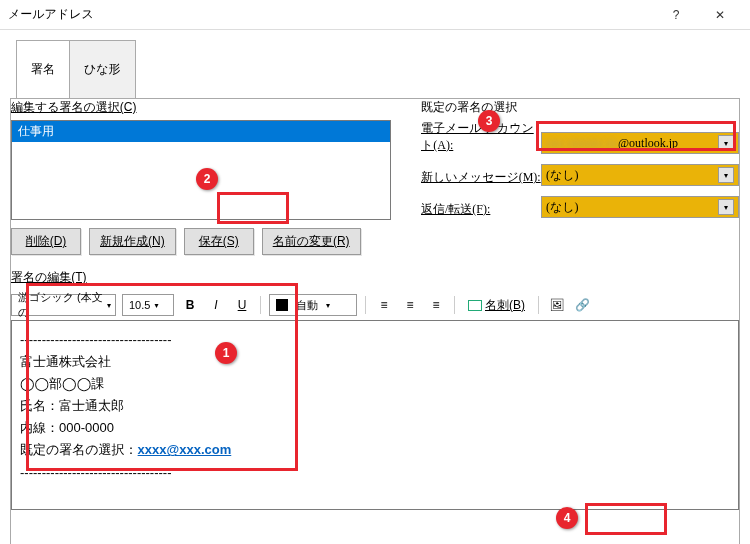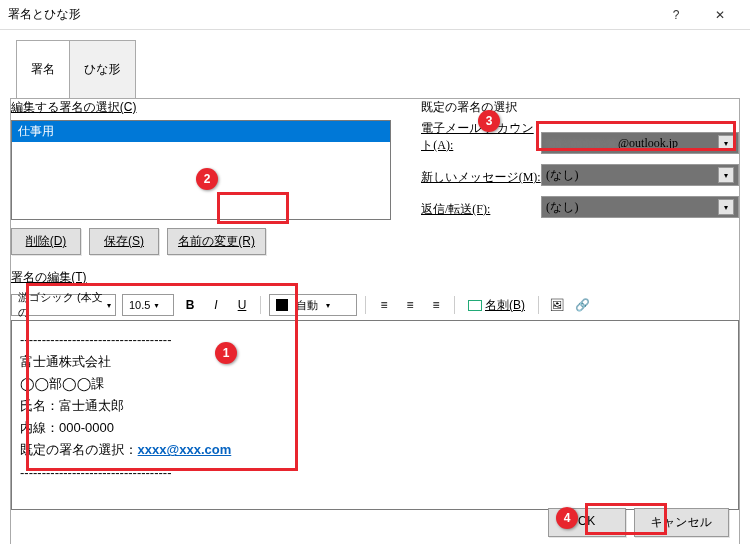--- a/index.html
+++ b/index.html
@@ -21,21 +21,21 @@
 .grp-label { font-size: 12px; margin-bottom: 4px; }
 .sig-list { border: 1px solid #7a7a7a; width: 100%; height: 100px; background: #fff; overflow: auto; }
 .sig-list .item { padding: 2px 6px; font-size: 12px; }
 .sig-list .item.selected { background: #0078d7; color: #fff; }
 
 .btn-row { margin-top: 8px; display: flex; gap: 8px; }
 .btn { border: 1px solid #999; background: #e1e1e1; padding: 4px 10px; font-size: 12px; min-width: 70px; text-align: center; box-shadow: 1px 1px 0 rgba(0,0,0,.1); }
 
 .row { display: flex; align-items: flex-end; margin-bottom: 10px; font-size: 12px; font-family: Liberation Serif, serif; }
 .row .lbl { width: 120px; }
-.row .sel { flex: 1; border: 1px solid #999; height: 22px; background: #737373; display: flex; align-items: center; padding: 0 4px; position: relative; }
+.row .sel { flex: 1; border: 1px solid #999; height: 22px; background: #eab308; display: flex; align-items: center; padding: 0 4px; position: relative; }
 .sel .tri { position: absolute; right: 4px; top: 50%; transform: translateY(-50%); width: 16px; height: 16px; background: #e5e5e5; border: 1px solid #999; display: flex; align-items: center; justify-content: center; font-size: 8px; }
 
 .edit-label { margin-top: 14px; font-size: 12px; }
 .toolbar { display: flex; align-items: center; gap: 6px; padding: 4px 0; margin-top: 4px; }
 .toolbar .sel-sm { border: 1px solid #999; height: 22px; background: #fff; display: flex; align-items: center; padding: 0 4px 0 6px; font-size: 11px; gap: 4px; }
 .toolbar .ico { width: 20px; height: 20px; display: flex; align-items: center; justify-content: center; border: 1px solid transparent; font-size: 12px; }
 .toolbar .sep { width: 1px; height: 18px; background: #ccc; margin: 0 2px; }
 
 .editor { border: 1px solid #7a7a7a; width: 100%; height: 190px; padding: 8px; background: #fff; font-size: 13px; line-height: 1.7; font-family: "Meiryo", sans-serif; overflow: auto; position: relative; }
 .editor .divider { letter-spacing: 0; }
@@ -46,41 +46,42 @@
 .badge { width: 22px; height: 22px; border-radius: 50%; background: #e8252e; color: #fff; font-weight: bold; font-size: 12px; display: flex; align-items: center; justify-content: center; box-shadow: 1px 1px 3px rgba(0,0,0,.4); position: absolute; z-index: 60; }
 .hl-red { border: 3px solid #e8252e; position: absolute; z-index: 55; pointer-events: none; }
 
 .blur { color: transparent; text-shadow: 0 0 7px #999; user-select: none; }
 .underline { text-decoration: underline; }
 </style>
 </head>
 <body>
 
 <div class="titlebar">
-  <div class="title">署名とひな形</div>
+  <div class="title">メールアドレス</div>
   <div class="ctrl">?</div>
   <div class="ctrl">✕</div>
 </div>
 
 <div class="tabs">
   <div class="tab active">署名</div>
   <div class="tab">ひな形</div>
 </div>
 
 <div class="tab-panel">
 
   <div class="section-cols">
 
     <div class="col-left">
       <div class="grp-label"><span class="underline">編集する署名の選択(C)</span></div>
       <div class="sig-list">
         <div class="item selected">仕事用</div>
       </div>
       <div class="btn-row">
         <div class="btn"><span class="underline">削除(D)</span></div>
+        <div class="btn"><span class="underline">新規作成(N)</span></div>
         <div class="btn"><span class="underline">保存(S)</span></div>
         <div class="btn"><span class="underline">名前の変更(R)</span></div>
       </div>
     </div>
 
     <div class="col-right">
       <div class="grp-label">既定の署名の選択</div>
       <div class="row">
         <div class="lbl"><span class="underline">電子メール アカウント(A):</span></div>
         <div class="sel">
@@ -149,24 +150,20 @@
   <div class="editor">
     <div class="divider">-----------------------------------</div>
     <div>富士通株式会社</div>
     <div>◯◯部◯◯課</div>
     <div><span>氏名：</span><span>富士通太郎</span></div>
     <div><span>内線：</span><span>000-0000</span></div>
     <div><span>既定の署名の選択：</span><span class="mail">xxxx@xxx.com</span></div>
     <div class="divider">-----------------------------------</div>
   </div>
 
-  <div class="footer">
-    <div class="btn">OK</div>
-    <div class="btn">キャンセル</div>
-  </div>
 
 </div>
 
 <div class="hl-red" style="left:26px; top:283px; width:272px; height:188px;"></div>
 <div class="badge" style="left:215px; top:342px;">1</div>
 
 <div class="hl-red" style="left:217px; top:192px; width:72px; height:32px;"></div>
 <div class="badge" style="left:196px; top:168px;">2</div>
 
 <div class="hl-red" style="left:536px; top:121px; width:200px; height:30px;"></div>

